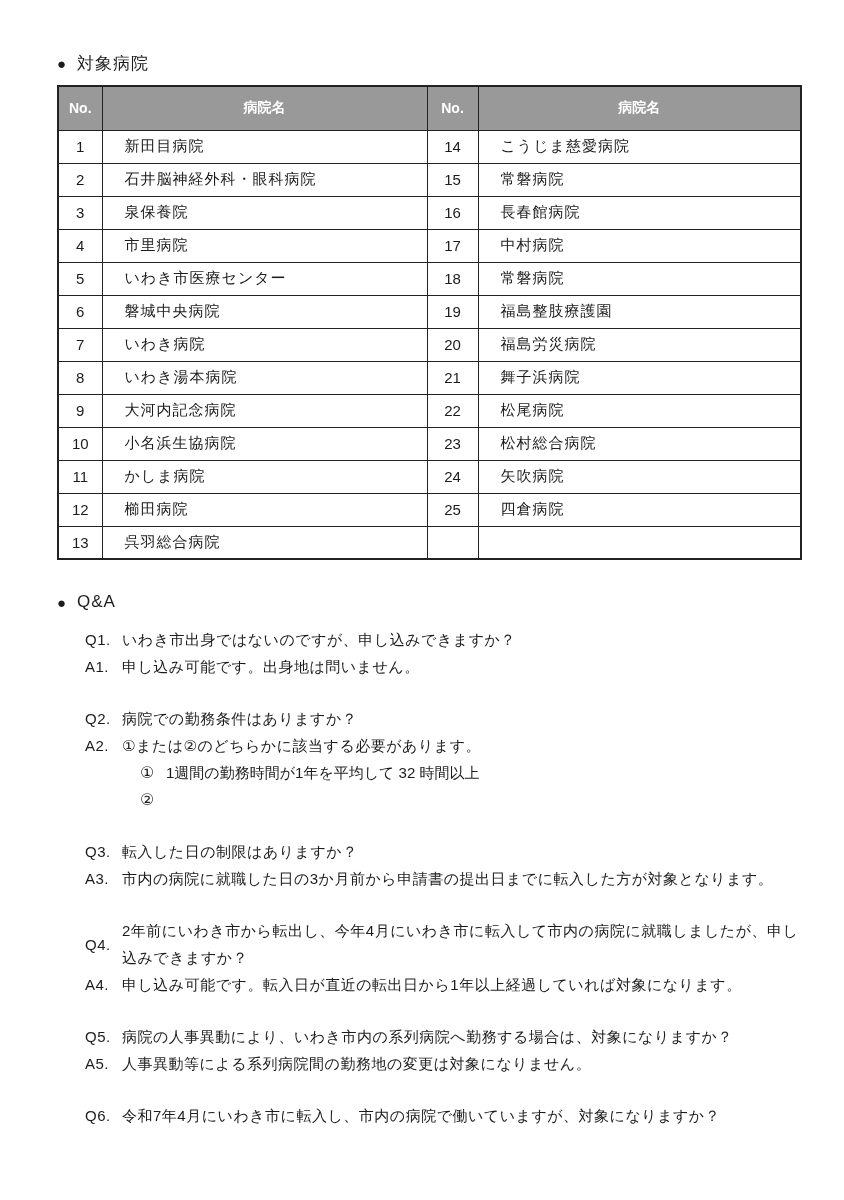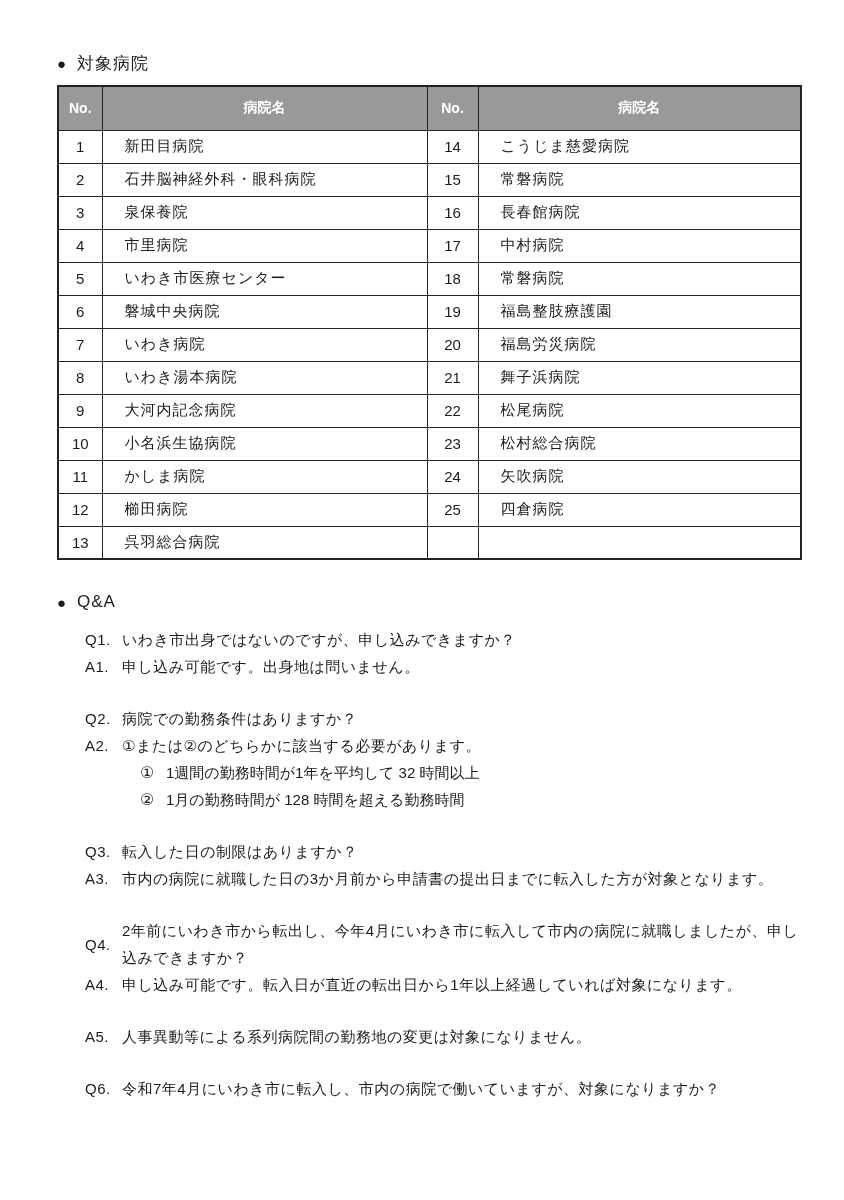--- a/index.html
+++ b/index.html
@@ -224,21 +224,20 @@
         <div class="qa-line">
           <span class="qa-label">A2.</span>
           <span class="qa-text">①または②のどちらかに該当する必要があります。</span>
         </div>
         <div class="qa-sub">
           <span class="qa-sub-marker">①</span>
           <span class="qa-sub-text">1週間の勤務時間が1年を平均して 32 時間以上</span>
         </div>
         <div class="qa-sub">
           <span class="qa-sub-marker">②</span>
-          <span class="qa-sub-text">1月の勤務時間が 128 時間を超える勤務時間</span>
         </div>
       </div>
       <div class="qa-group">
         <div class="qa-line">
           <span class="qa-label">Q3.</span>
           <span class="qa-text">転入した日の制限はありますか？</span>
         </div>
         <div class="qa-line">
           <span class="qa-label">A3.</span>
           <span class="qa-text">市内の病院に就職した日の3か月前から申請書の提出日までに転入した方が対象となります。</span>
@@ -249,20 +248,24 @@
           <span class="qa-label">Q4.</span>
           <span class="qa-text">2年前にいわき市から転出し、今年4月にいわき市に転入して市内の病院に就職しましたが、申し込みできますか？</span>
         </div>
         <div class="qa-line">
           <span class="qa-label">A4.</span>
           <span class="qa-text">申し込み可能です。転入日が直近の転出日から1年以上経過していれば対象になります。</span>
         </div>
       </div>
       <div class="qa-group">
         <div class="qa-line">
+          <span class="qa-label">Q5.</span>
+          <span class="qa-text">病院の人事異動により、いわき市内の系列病院へ勤務する場合は、対象になりますか？</span>
+        </div>
+        <div class="qa-line">
           <span class="qa-label">A5.</span>
           <span class="qa-text">人事異動等による系列病院間の勤務地の変更は対象になりません。</span>
         </div>
       </div>
       <div class="qa-group">
         <div class="qa-line">
           <span class="qa-label">Q6.</span>
           <span class="qa-text">令和7年4月にいわき市に転入し、市内の病院で働いていますが、対象になりますか？</span>
         </div>
       </div>

